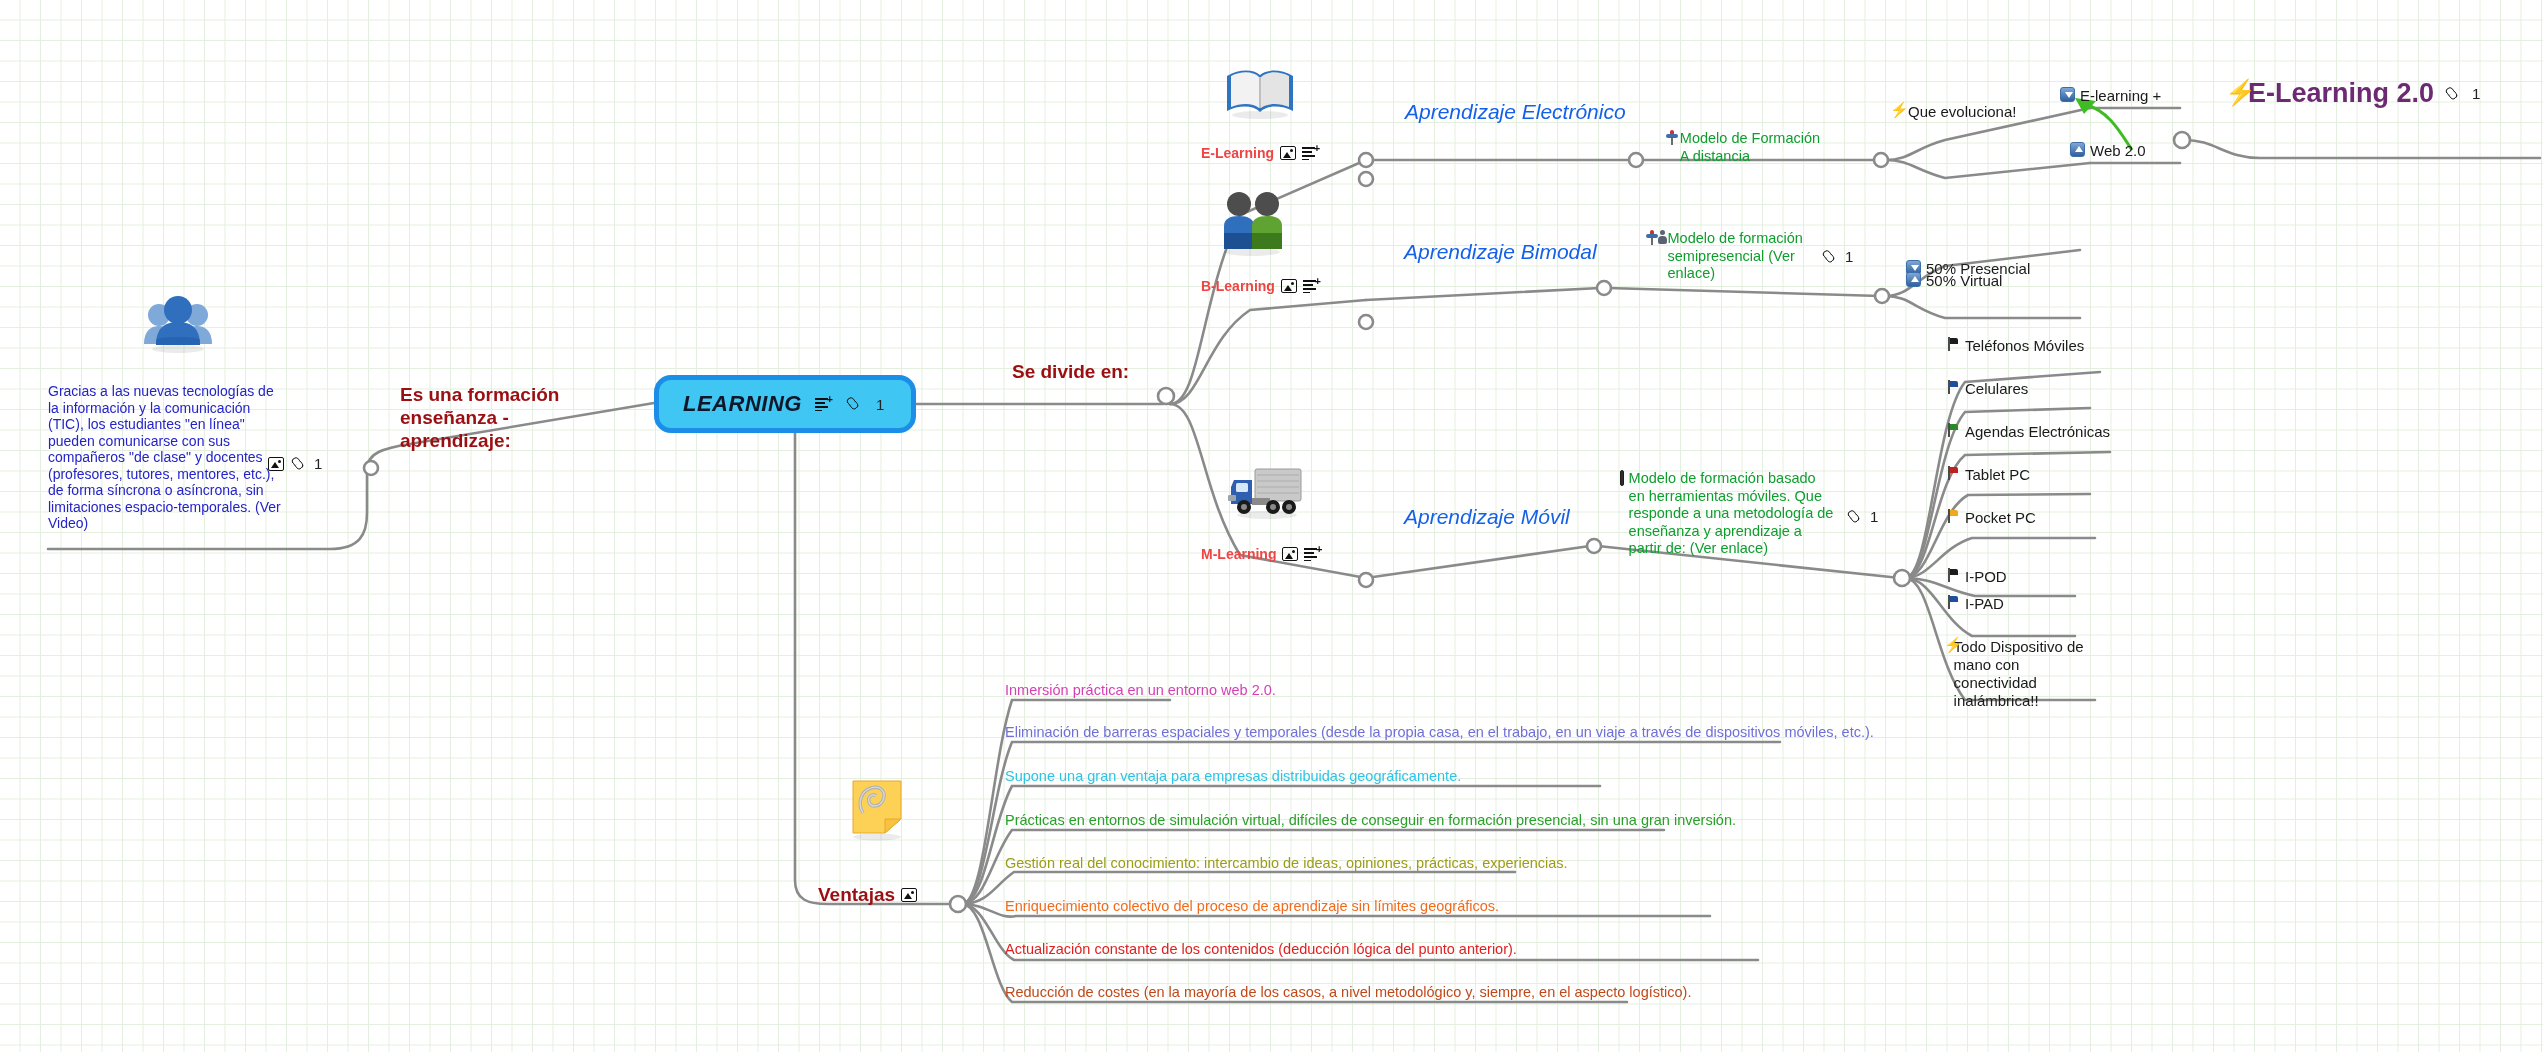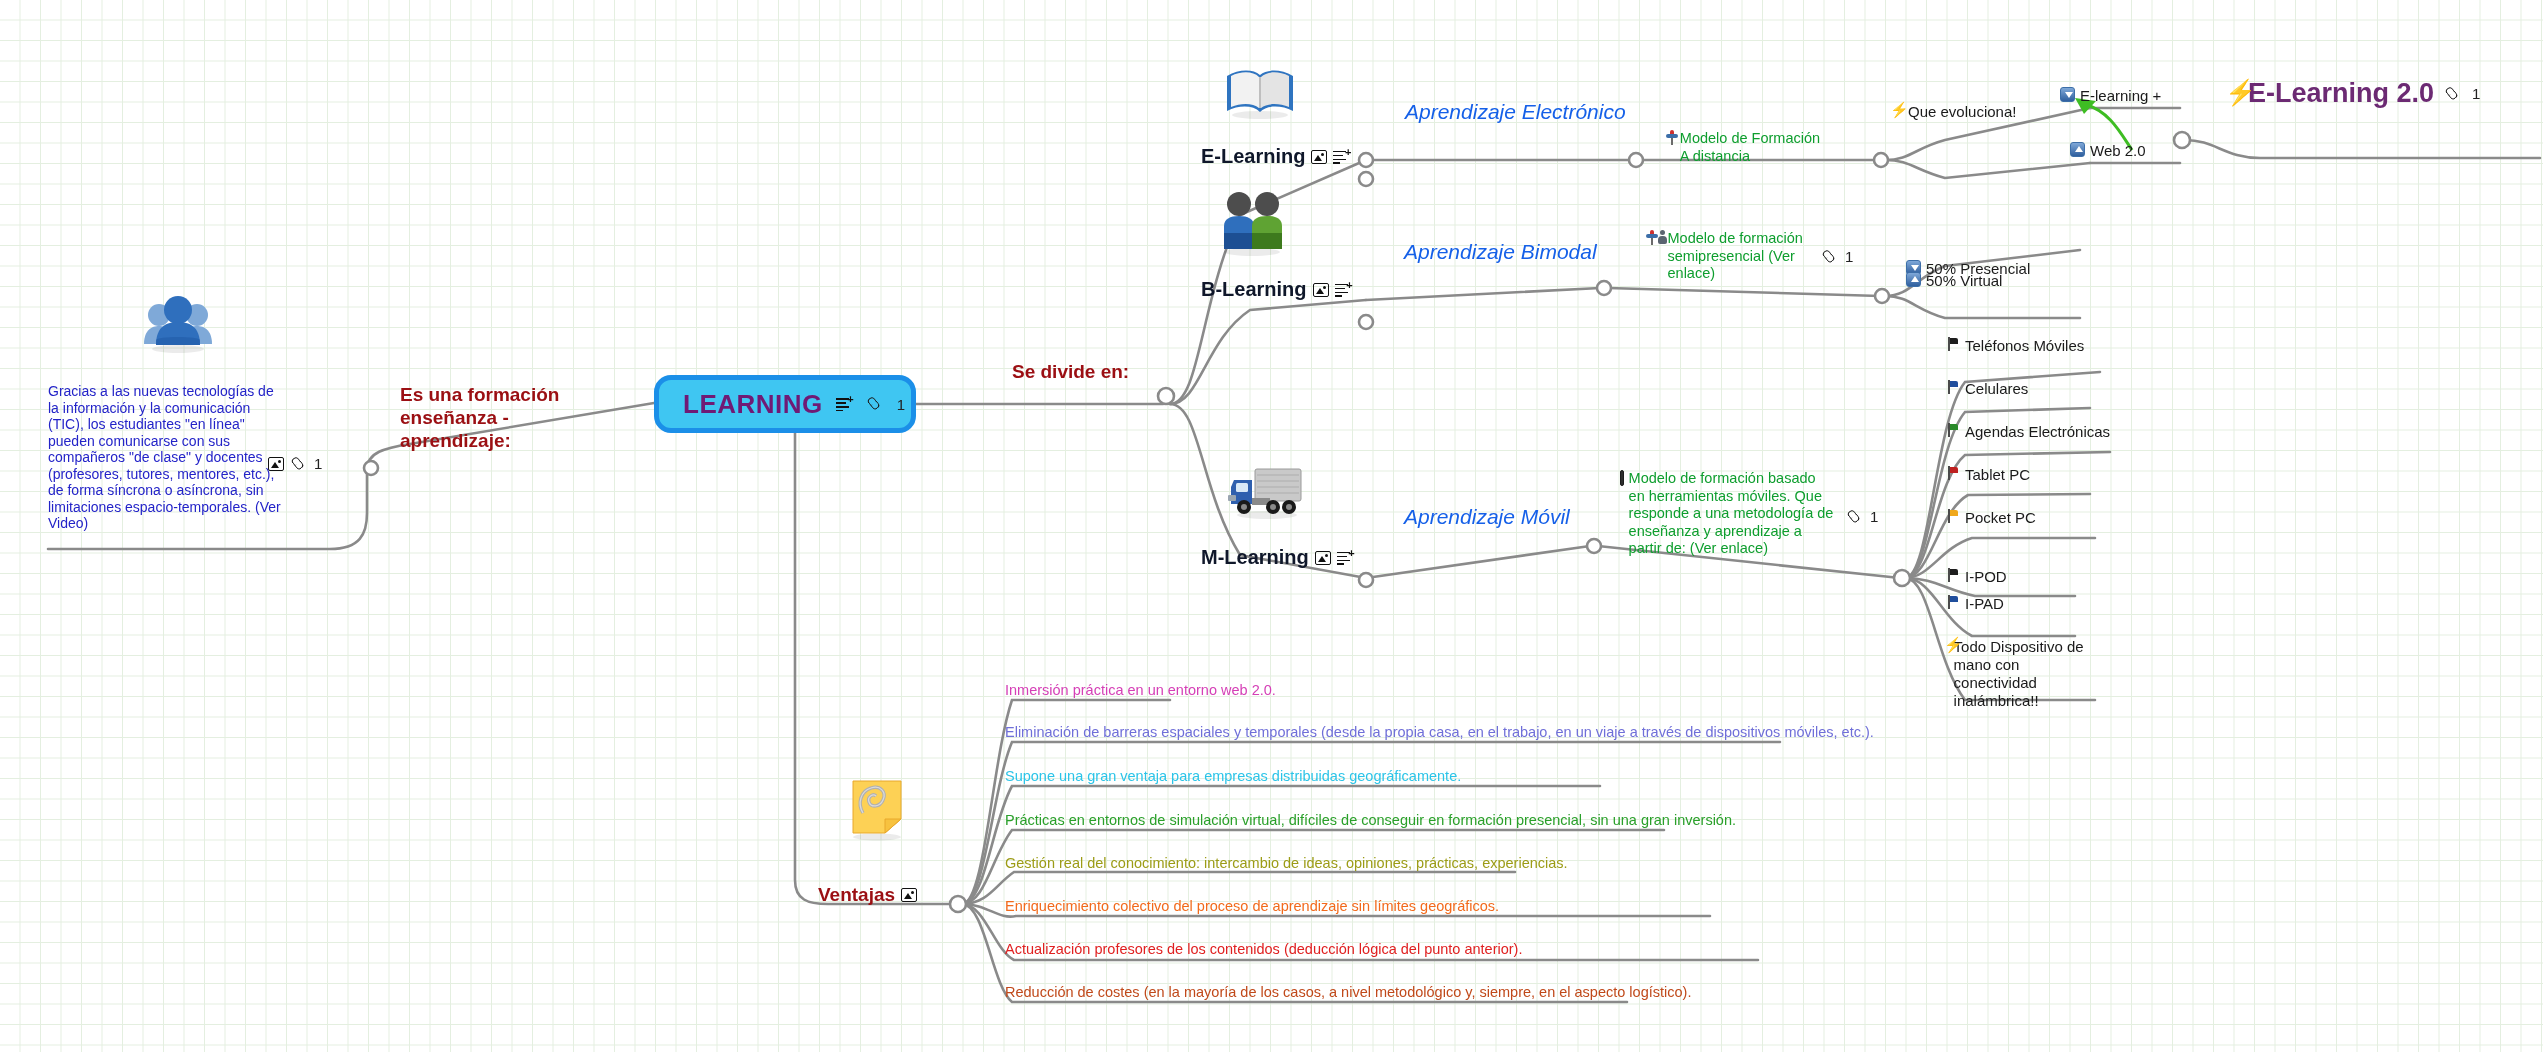--- a/index.html
+++ b/index.html
@@ -27,33 +27,33 @@
   #central{
     left:654px;top:375px;width:262px;height:58px;
     border-radius:17px;
     background:#3fc6f2;
     border:5px solid #1b8fe8;
     box-sizing:border-box;
     display:flex;align-items:center;
     padding-left:24px;gap:13px;
   }
   #central .ttl{
-    font-size:26px;font-weight:bold;
-    color:#701a75;letter-spacing:.5px;
+    font-size:22px;font-weight:bold;font-style:italic;
+    color:#0f172a;letter-spacing:.5px;
   }
   .lnkcnt{font-size:15px;color:#222;margin-left:3px;}
 
   
   .main-red{
     color:#9b0f13;font-weight:bold;font-size:19px;line-height:23px;
   }
   .branch-title{
     color:#1560e8;font-style:italic;font-size:21px;font-weight:500;
   }
-  .leaf-pink{color:#0f172a;font-weight:bold;font-size:20px;}
+  .leaf-pink{color:#ef4444;font-weight:bold;font-size:14px;}
   .note-green{color:#0e9e2e;font-size:14.5px;line-height:17.5px;}
   .plain{color:#1a1a1a;font-size:15px;line-height:18px;}
   .blue-para{color:#2323c8;font-size:14px;line-height:16.5px;}
   .big-purple{color:#6c2a73;font-weight:bold;font-size:27px;}
 
   .row{display:flex;align-items:flex-start;gap:5px;}
   .rowc{display:flex;align-items:center;gap:6px;}
 
   
   .adv{font-size:14.5px;white-space:nowrap;}
@@ -437,14 +437,14 @@
   <span class="main-red">Ventajas</span>
   <span class="ico-img"></span>
 </div>
 
 <div class="nd adv c0" style="left:1005px;top:682px;">Inmersión práctica en un entorno web 2.0.</div>
 <div class="nd adv c1" style="left:1005px;top:724px;">Eliminación de barreras espaciales y temporales (desde la propia casa, en el trabajo, en un viaje a través de dispositivos móviles, etc.).</div>
 <div class="nd adv c2" style="left:1005px;top:768px;">Supone una gran ventaja para empresas distribuidas geográficamente.</div>
 <div class="nd adv c3" style="left:1005px;top:812px;text-align:right;">Prácticas en entornos de simulación virtual, difíciles de conseguir en formación presencial, sin una gran inversión.</div>
 <div class="nd adv c4" style="left:1005px;top:855px;">Gestión real del conocimiento: intercambio de ideas, opiniones, prácticas, experiencias.</div>
 <div class="nd adv c5" style="left:1005px;top:898px;">Enriquecimiento colectivo del proceso de aprendizaje sin límites geográficos.</div>
-<div class="nd adv c6" style="left:1005px;top:941px;">Actualización profesores de los contenidos (deducción lógica del punto anterior).</div>
+<div class="nd adv c6" style="left:1005px;top:941px;">Actualización constante de los contenidos (deducción lógica del punto anterior).</div>
 <div class="nd adv c7" style="left:1005px;top:984px;">Reducción de costes (en la mayoría de los casos, a nivel metodológico y, siempre, en el aspecto logístico).</div>
 
 </body></html>

